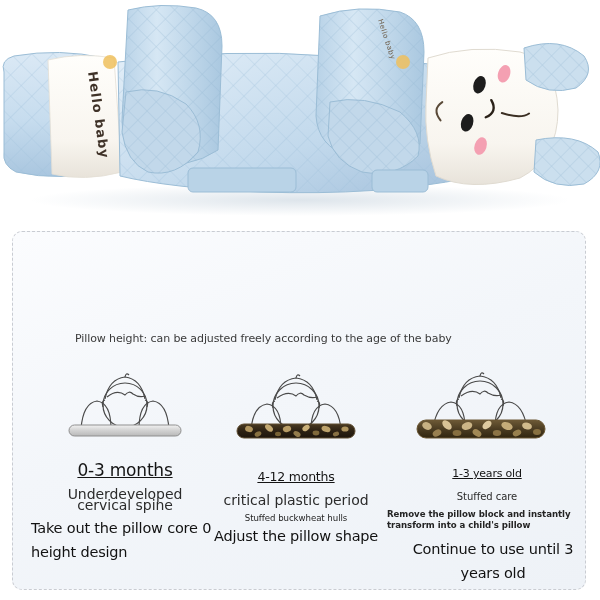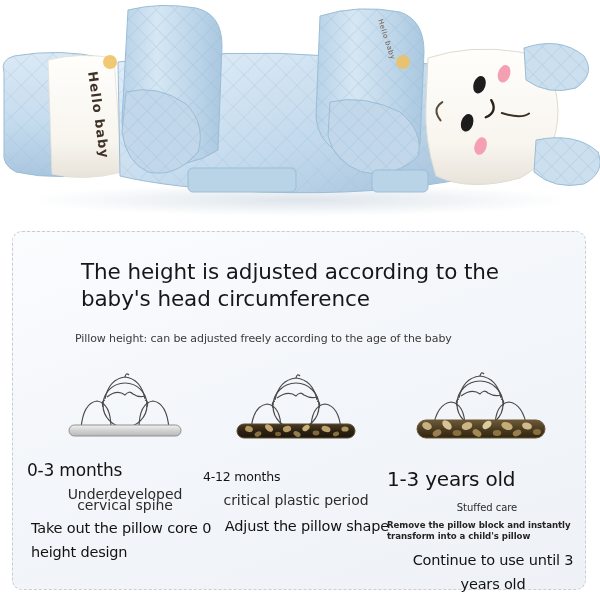--- a/index.html
+++ b/index.html
@@ -40,47 +40,48 @@
   .col-1{left:190px;width:186px;}
   .col-2{left:374px;width:200px;}
 
   .fig{position:relative;height:95px;}
   .fig svg{display:block;}
   .fig-0 svg{margin:5px 0 0 36px;}
   .fig-1 svg{margin:10px 0 0 28px;}
   .fig-2 svg{margin:12px 0 0 26px;}
 
   .agelbl{
-    text-align:left;color:#141414;white-space:nowrap;
+    text-align:center;color:#141414;white-space:nowrap;
     letter-spacing:-0.2px;
+    text-decoration:underline;
   }
   .agelbl-0{font-size:17px;margin-top:2px;}
   .agelbl-1{font-size:12.5px;margin-top:6px;}
-  .agelbl-2{font-size:20px;margin-top:2px;}
+  .agelbl-2{font-size:11px;margin-top:2px;}
 
   .cond{
     text-align:center;color:#2b2b2b;font-size:14px;line-height:11px;
     margin-top:9px;letter-spacing:-0.05px;
   }
   .cond-1{margin-top:11px;font-size:14px;}
   .cond-2{margin-top:11px;font-size:10px;}
 
   .detail{
     color:#242424;font-size:8.6px;line-height:11px;
     letter-spacing:-0.05px;
   }
   .detail-1{margin-top:7px;text-align:center;}
   .detail-2{margin-top:7px;font-weight:bold;}
 
   .action{
     color:#121212;font-size:14.5px;line-height:24px;
     letter-spacing:-0.2px;
   }
   .action-0{margin-top:5px;margin-left:4px;text-align:left;}
-  .action-1{margin-top:8px;text-align:right;}
+  .action-1{text-align:center;}
   .action-2{margin-top:6px;margin-left:12px;text-align:center;}
 </style>
 </head>
 <body>
 
 <div id="page">
 
   <div class="photo">
     <svg viewBox="0 0 600 218" xmlns="http://www.w3.org/2000/svg">
       <defs>
@@ -181,21 +182,20 @@
 
       <g>
         <rect x="188" y="168" width="108" height="24" rx="5" fill="#b9d3e7" stroke="#9bbdd6" stroke-width="1"></rect>
         <rect x="372" y="170" width="56" height="22" rx="5" fill="#b9d3e7" stroke="#9bbdd6" stroke-width="1"></rect>
       </g>
     </svg>
   </div>
 
   <div class="panel">
 
-    <div class="headline">The height is adjusted according to the baby's head circumference</div>
     <div class="subhead">Pillow height: can be adjusted freely according to the age of the baby</div>
 
     <div class="cols">
 
       <div class="col col-0">
         <div class="fig fig-0">
           <svg width="124" height="80" viewBox="0 0 124 80" xmlns="http://www.w3.org/2000/svg">
             <defs>
               <linearGradient id="flatBar" x1="0" y1="0" x2="0" y2="1">
                 <stop offset="0%" stop-color="#f2f2f2"></stop>
@@ -253,20 +253,21 @@
                 <ellipse cx="85" cy="65" rx="3.4" ry="2.4" fill="#856e3e"></ellipse>
                 <ellipse cx="95" cy="61" rx="4.6" ry="3" fill="#c4a970" transform="rotate(18 95 61)"></ellipse>
                 <ellipse cx="105" cy="66" rx="3.2" ry="2.2" fill="#8d7546" transform="rotate(-20 105 66)"></ellipse>
                 <ellipse cx="114" cy="61" rx="3.6" ry="2.6" fill="#b59a62"></ellipse>
               </g>
             </g>
           </svg>
         </div>
         <div class="agelbl agelbl-1">4-12 months</div>
         <div class="cond cond-1">critical plastic period</div>
+        <div class="detail detail-1">Stuffed buckwheat hulls</div>
         <div class="action action-1">Adjust the pillow shape</div>
       </div>
 
       <div class="col col-2">
         <div class="fig fig-2">
           <svg width="140" height="76" viewBox="0 0 140 76" xmlns="http://www.w3.org/2000/svg">
             <defs>
               <linearGradient id="bwBarFull" x1="0" y1="0" x2="0" y2="1">
                 <stop offset="0%" stop-color="#6e5a36"></stop>
                 <stop offset="50%" stop-color="#4b3c22"></stop>

